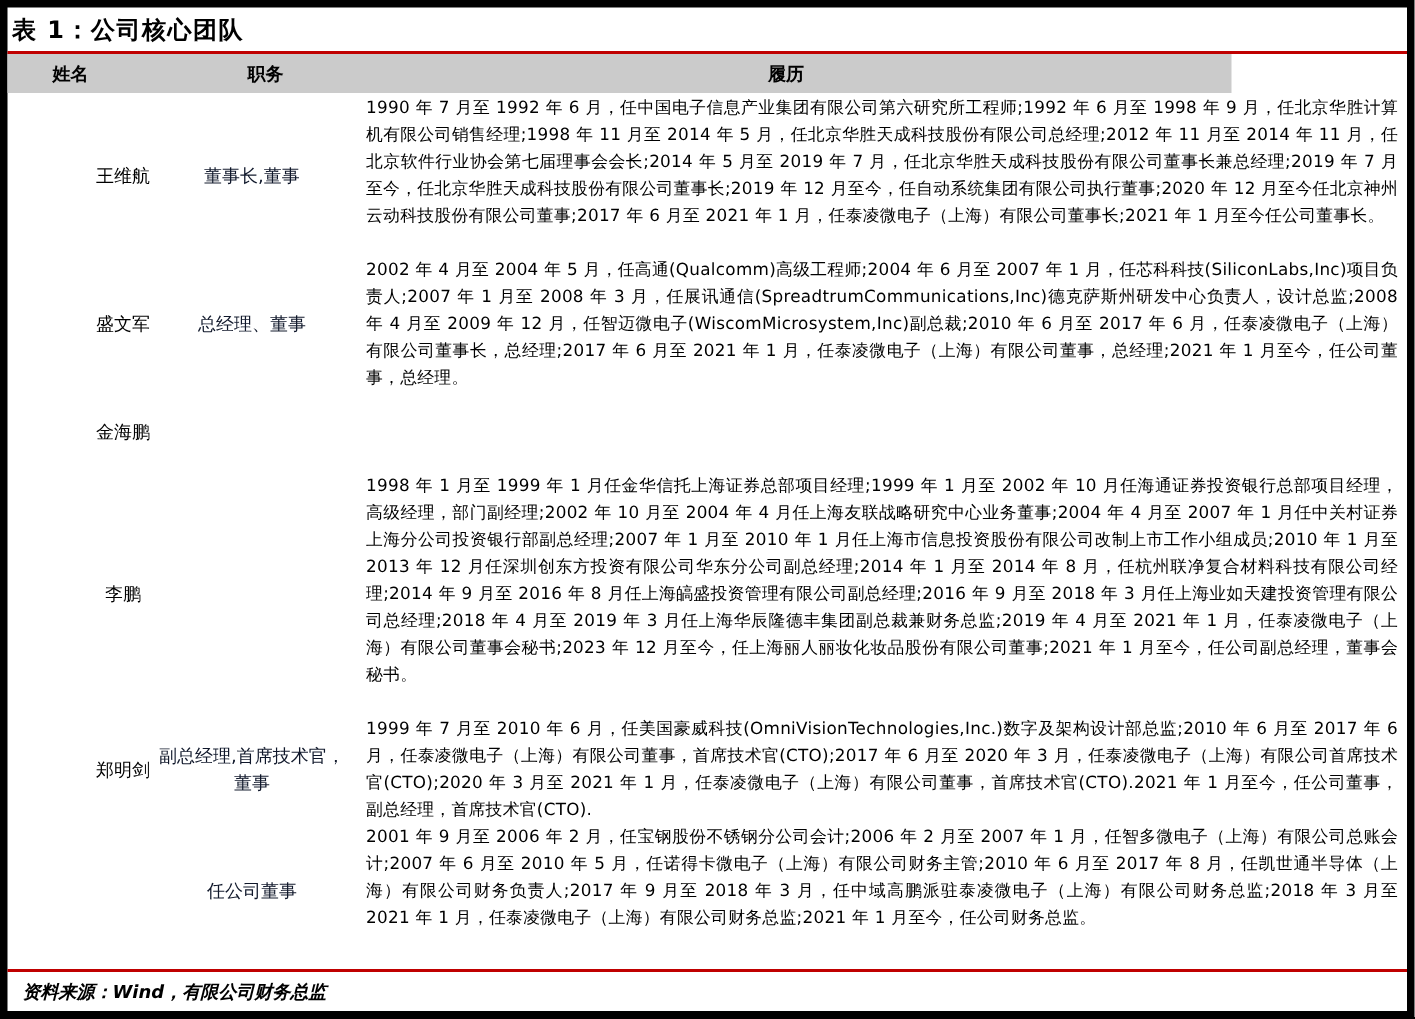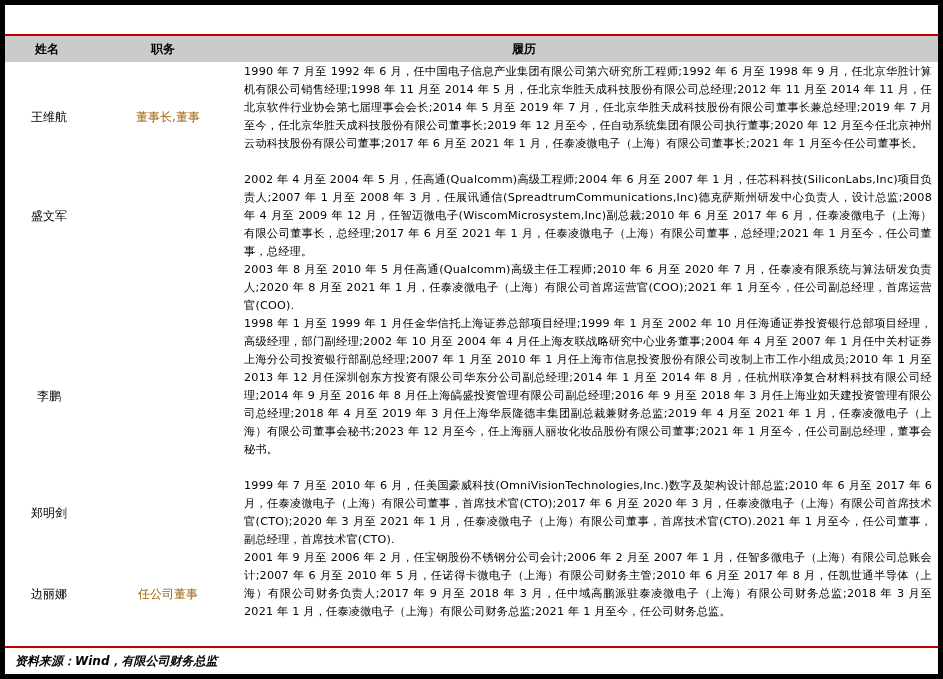--- a/index.html
+++ b/index.html
@@ -9,86 +9,88 @@
   }
   .page {
     position: absolute; left: 5px; top: 5px; width: 933px; height: 669px; background: #fff;
   }
   .title {
     position: absolute; left: 3px; top: 2px; height: 26px; line-height: 26px;
     font-size: 16px; font-weight: bold; color: #000; letter-spacing: 1px;
   }
   .red-top { position: absolute; left: 0; top: 29px; width: 933px; height: 2px; background: #c00000; }
   .header {
-    position: absolute; left: 0; top: 31px; width: 933px; height: 26px; background: #cbcbcb;
+    position: absolute; left: 0; top: 31px; width: 816px; height: 26px; background: #cbcbcb;
     font-size: 12px; font-weight: bold; color: #000;
   }
   .header span { position: absolute; top: 0; line-height: 26px; }
   .h-name { left: 30px; }
-  .h-role { left: 146px; }
+  .h-role { left: 160px; }
   .h-hist { left: 507px; }
   .rows { position: absolute; left: 0; top: 58px; width: 933px; }
   .row { position: relative; width: 933px; }
   .c-name {
     position: absolute; left: 0; top: 0; width: 88px; height: 100%;
     display: flex; align-items: center; justify-content: center;
-    font-size: 12px; color: #000;
+    font-size: 12px; color: #000; padding-left: 33px;
   }
   .c-role {
     position: absolute; left: 88px; top: 0; width: 150px; height: 100%;
     display: flex; align-items: center; justify-content: center; text-align: center;
-    font-size: 12px; color: #a16207; line-height: 18px; padding: 0 8px; box-sizing: border-box;
+    font-size: 12px; color: #0f172a; line-height: 18px; padding: 0 8px; box-sizing: border-box;
   }
   .c-hist {
     margin-left: 239px; width: 688px;
     font-size: 11.2px; line-height: 18px; color: #000; text-align: justify;
     font-family: "DejaVu Sans", "Liberation Sans", sans-serif;
     letter-spacing: 0.2px;
   }
   .red-bottom { position: absolute; left: 0; top: 641px; width: 933px; height: 2px; background: #c00000; }
   .source {
     position: absolute; left: 10px; top: 645px; line-height: 22px;
     font-size: 12px; font-style: italic; font-weight: bold; color: #000;
   }
 </style>
 </head>
 <body>
 
 <div class="page">
+  <div class="title">表 1：公司核心团队</div>
   <div class="red-top"></div>
 
   <div class="header">
     <span class="h-name">姓名</span>
     <span class="h-role">职务</span>
     <span class="h-hist">履历</span>
   </div>
 
   <div class="rows">
     <div class="row" style="height:108px">
       <div class="c-name">王维航</div>
       <div class="c-role">董事长,董事</div>
       <div class="c-hist">1990 年 7 月至 1992 年 6 月，任中国电子信息产业集团有限公司第六研究所工程师;1992 年 6 月至 1998 年 9 月，任北京华胜计算机有限公司销售经理;1998 年 11 月至 2014 年 5 月，任北京华胜天成科技股份有限公司总经理;2012 年 11 月至 2014 年 11 月，任北京软件行业协会第七届理事会会长;2014 年 5 月至 2019 年 7 月，任北京华胜天成科技股份有限公司董事长兼总经理;2019 年 7 月至今，任北京华胜天成科技股份有限公司董事长;2019 年 12 月至今，任自动系统集团有限公司执行董事;2020 年 12 月至今任北京神州云动科技股份有限公司董事;2017 年 6 月至 2021 年 1 月，任泰凌微电子（上海）有限公司董事长;2021 年 1 月至今任公司董事长。</div>
     </div>
     <div class="row" style="height:90px">
       <div class="c-name">盛文军</div>
+      <div class="c-role">总经理、董事</div>
       <div class="c-hist">2002 年 4 月至 2004 年 5 月，任高通(Qualcomm)高级工程师;2004 年 6 月至 2007 年 1 月，任芯科科技(SiliconLabs,Inc)项目负责人;2007 年 1 月至 2008 年 3 月，任展讯通信(SpreadtrumCommunications,Inc)德克萨斯州研发中心负责人，设计总监;2008 年 4 月至 2009 年 12 月，任智迈微电子(WiscomMicrosystem,Inc)副总裁;2010 年 6 月至 2017 年 6 月，任泰凌微电子（上海）有限公司董事长，总经理;2017 年 6 月至 2021 年 1 月，任泰凌微电子（上海）有限公司董事，总经理;2021 年 1 月至今，任公司董事，总经理。</div>
     </div>
     <div class="row" style="height:54px">
-      <div class="c-hist">2003 年 8 月至 2010 年 5 月任高通(Qualcomm)高级主任工程师;2010 年 6 月至 2020 年 7 月，任泰凌有限系统与算法研发负责人;2020 年 8 月至 2021 年 1 月，任泰凌微电子（上海）有限公司首席运营官(COO);2021 年 1 月至今，任公司副总经理，首席运营官(COO).</div>
+      <div class="c-name">金海鹏</div>
     </div>
     <div class="row" style="height:162px">
       <div class="c-name">李鹏</div>
       <div class="c-hist">1998 年 1 月至 1999 年 1 月任金华信托上海证券总部项目经理;1999 年 1 月至 2002 年 10 月任海通证券投资银行总部项目经理，高级经理，部门副经理;2002 年 10 月至 2004 年 4 月任上海友联战略研究中心业务董事;2004 年 4 月至 2007 年 1 月任中关村证券上海分公司投资银行部副总经理;2007 年 1 月至 2010 年 1 月任上海市信息投资股份有限公司改制上市工作小组成员;2010 年 1 月至 2013 年 12 月任深圳创东方投资有限公司华东分公司副总经理;2014 年 1 月至 2014 年 8 月，任杭州联净复合材料科技有限公司经理;2014 年 9 月至 2016 年 8 月任上海皜盛投资管理有限公司副总经理;2016 年 9 月至 2018 年 3 月任上海业如天建投资管理有限公司总经理;2018 年 4 月至 2019 年 3 月任上海华辰隆德丰集团副总裁兼财务总监;2019 年 4 月至 2021 年 1 月，任泰凌微电子（上海）有限公司董事会秘书;2023 年 12 月至今，任上海丽人丽妆化妆品股份有限公司董事;2021 年 1 月至今，任公司副总经理，董事会秘书。</div>
     </div>
     <div class="row" style="height:72px">
       <div class="c-name">郑明剑</div>
+      <div class="c-role">副总经理,首席技术官，董事</div>
       <div class="c-hist">1999 年 7 月至 2010 年 6 月，任美国豪威科技(OmniVisionTechnologies,Inc.)数字及架构设计部总监;2010 年 6 月至 2017 年 6 月，任泰凌微电子（上海）有限公司董事，首席技术官(CTO);2017 年 6 月至 2020 年 3 月，任泰凌微电子（上海）有限公司首席技术官(CTO);2020 年 3 月至 2021 年 1 月，任泰凌微电子（上海）有限公司董事，首席技术官(CTO).2021 年 1 月至今，任公司董事，副总经理，首席技术官(CTO).</div>
     </div>
     <div class="row" style="height:90px">
-      <div class="c-name">边丽娜</div>
       <div class="c-role">任公司董事</div>
       <div class="c-hist">2001 年 9 月至 2006 年 2 月，任宝钢股份不锈钢分公司会计;2006 年 2 月至 2007 年 1 月，任智多微电子（上海）有限公司总账会计;2007 年 6 月至 2010 年 5 月，任诺得卡微电子（上海）有限公司财务主管;2010 年 6 月至 2017 年 8 月，任凯世通半导体（上海）有限公司财务负责人;2017 年 9 月至 2018 年 3 月，任中域高鹏派驻泰凌微电子（上海）有限公司财务总监;2018 年 3 月至 2021 年 1 月，任泰凌微电子（上海）有限公司财务总监;2021 年 1 月至今，任公司财务总监。</div>
     </div>
   </div>
 
   <div class="red-bottom"></div>
   <div class="source">资料来源：Wind，有限公司财务总监</div>
 </div>
 
 </body></html>

